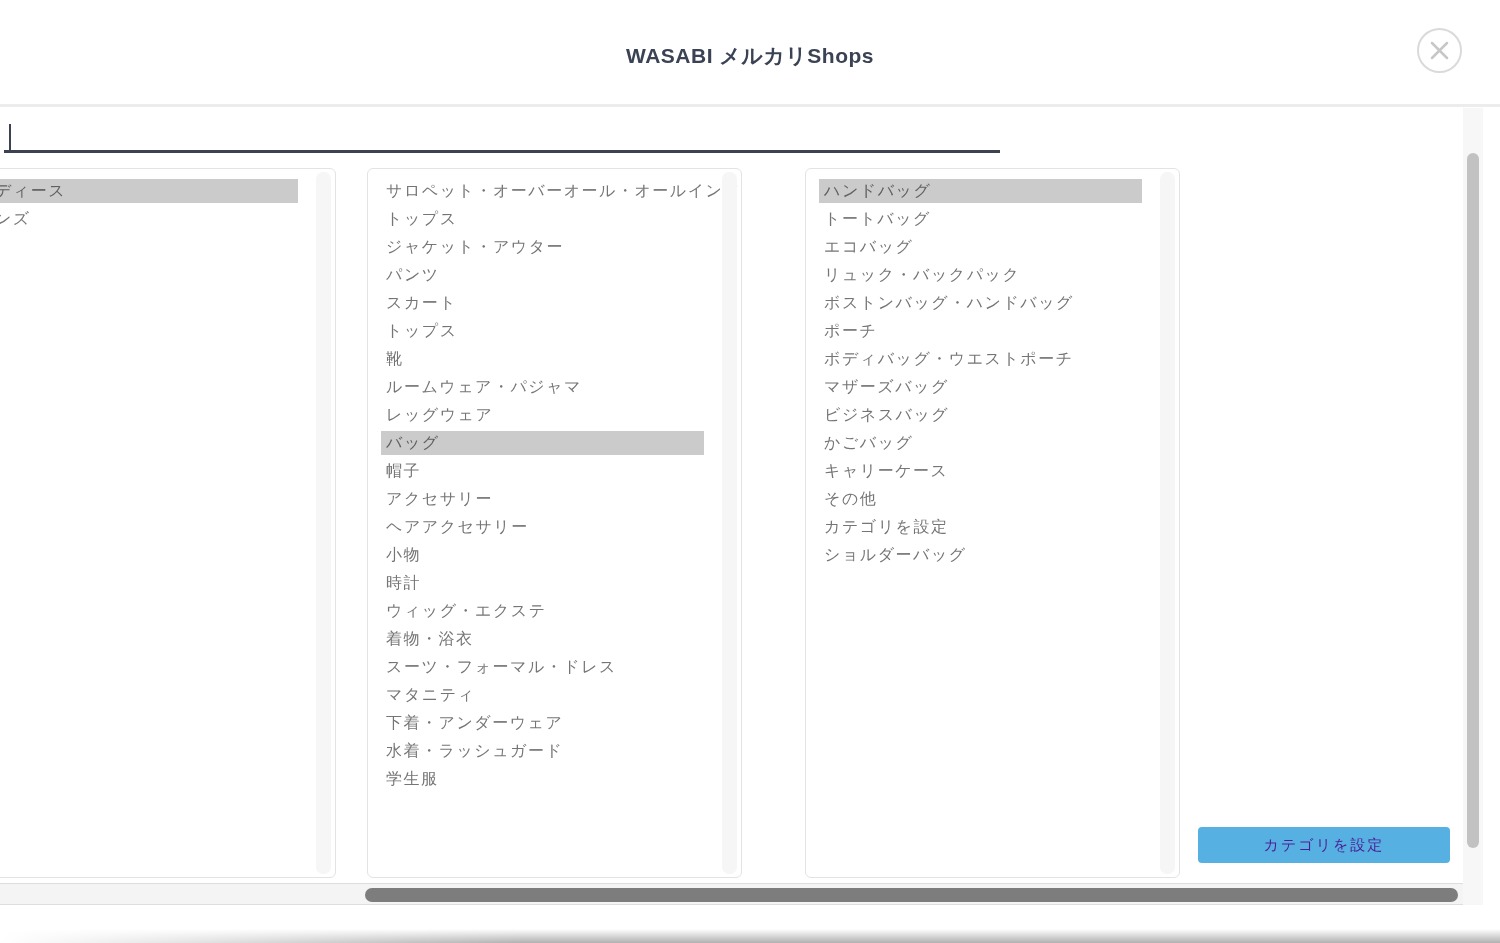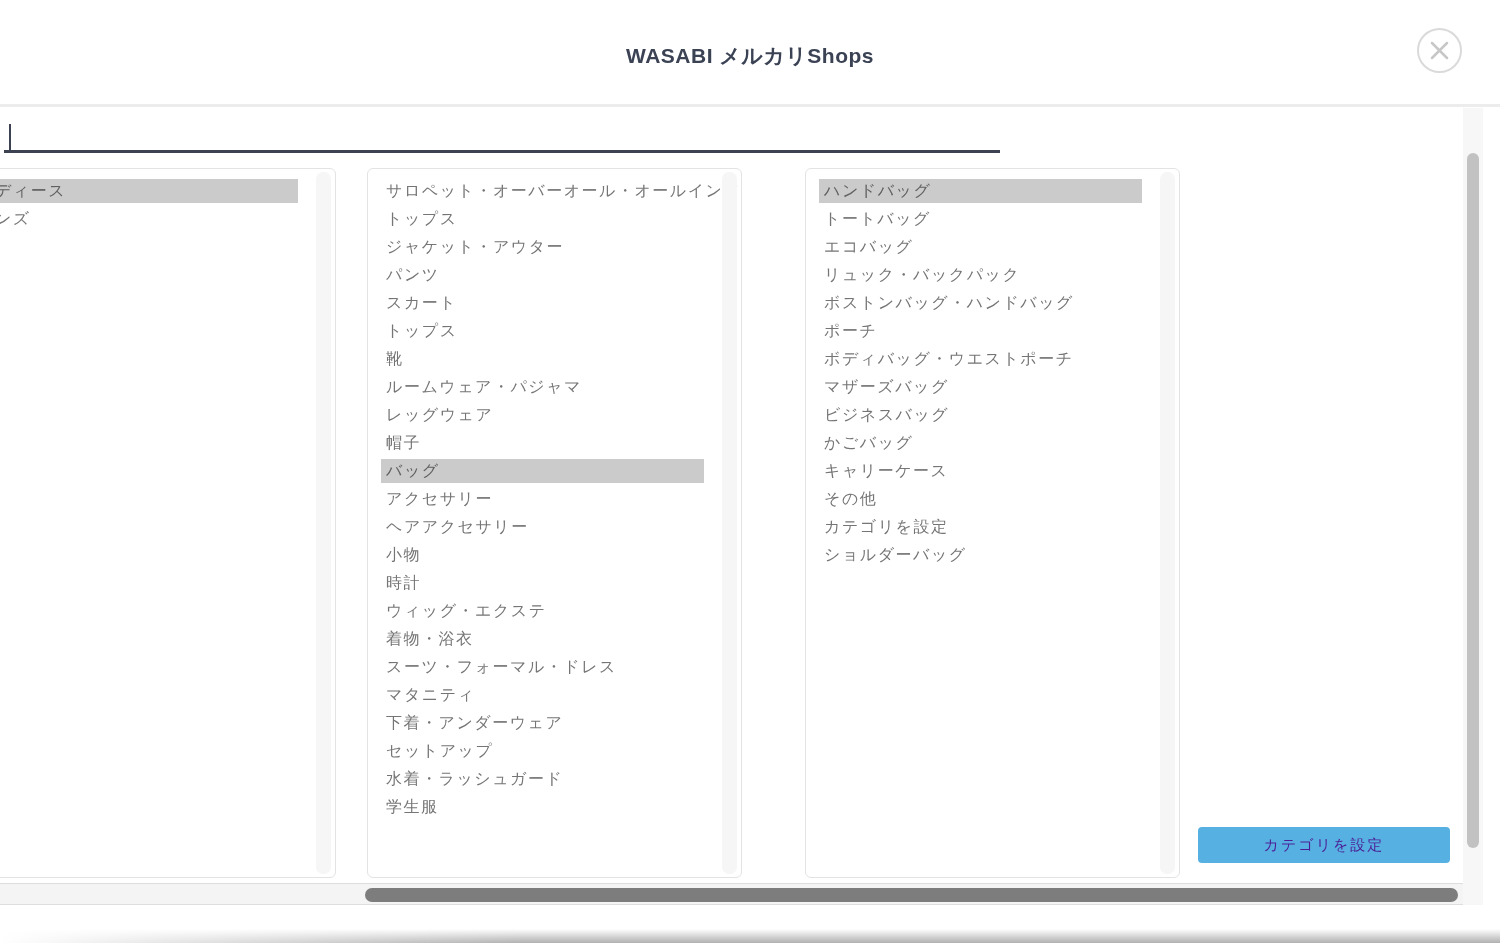--- a/index.html
+++ b/index.html
@@ -139,32 +139,31 @@
     <div>
         <div class="cat-item"><span class="lbl">サロペット・オーバーオール・オールインワン</span></div>
         <div class="cat-item"><span class="lbl">トップス</span></div>
         <div class="cat-item"><span class="lbl">ジャケット・アウター</span></div>
         <div class="cat-item"><span class="lbl">パンツ</span></div>
         <div class="cat-item"><span class="lbl">スカート</span></div>
         <div class="cat-item"><span class="lbl">トップス</span></div>
         <div class="cat-item"><span class="lbl">靴</span></div>
         <div class="cat-item"><span class="lbl">ルームウェア・パジャマ</span></div>
         <div class="cat-item"><span class="lbl">レッグウェア</span></div>
+        <div class="cat-item selected"><span class="lbl">バッグ</span></div>
         <div class="cat-item"><span class="lbl">帽子</span></div>
-        <div class="cat-item selected"><span class="lbl">バッグ</span></div>
         <div class="cat-item"><span class="lbl">アクセサリー</span></div>
         <div class="cat-item"><span class="lbl">ヘアアクセサリー</span></div>
         <div class="cat-item"><span class="lbl">小物</span></div>
         <div class="cat-item"><span class="lbl">時計</span></div>
         <div class="cat-item"><span class="lbl">ウィッグ・エクステ</span></div>
         <div class="cat-item"><span class="lbl">着物・浴衣</span></div>
         <div class="cat-item"><span class="lbl">スーツ・フォーマル・ドレス</span></div>
         <div class="cat-item"><span class="lbl">マタニティ</span></div>
         <div class="cat-item"><span class="lbl">下着・アンダーウェア</span></div>
-        <div class="cat-item"><span class="lbl">セットアップ</span></div>
         <div class="cat-item"><span class="lbl">水着・ラッシュガード</span></div>
         <div class="cat-item"><span class="lbl">学生服</span></div>
       </div>
     <div class="col-gutter"></div>
   </div>
 
   <div class="cat-col cat-col-3">
     <div>
         <div class="cat-item selected"><span class="lbl">ハンドバッグ</span></div>
         <div class="cat-item"><span class="lbl">トートバッグ</span></div>

